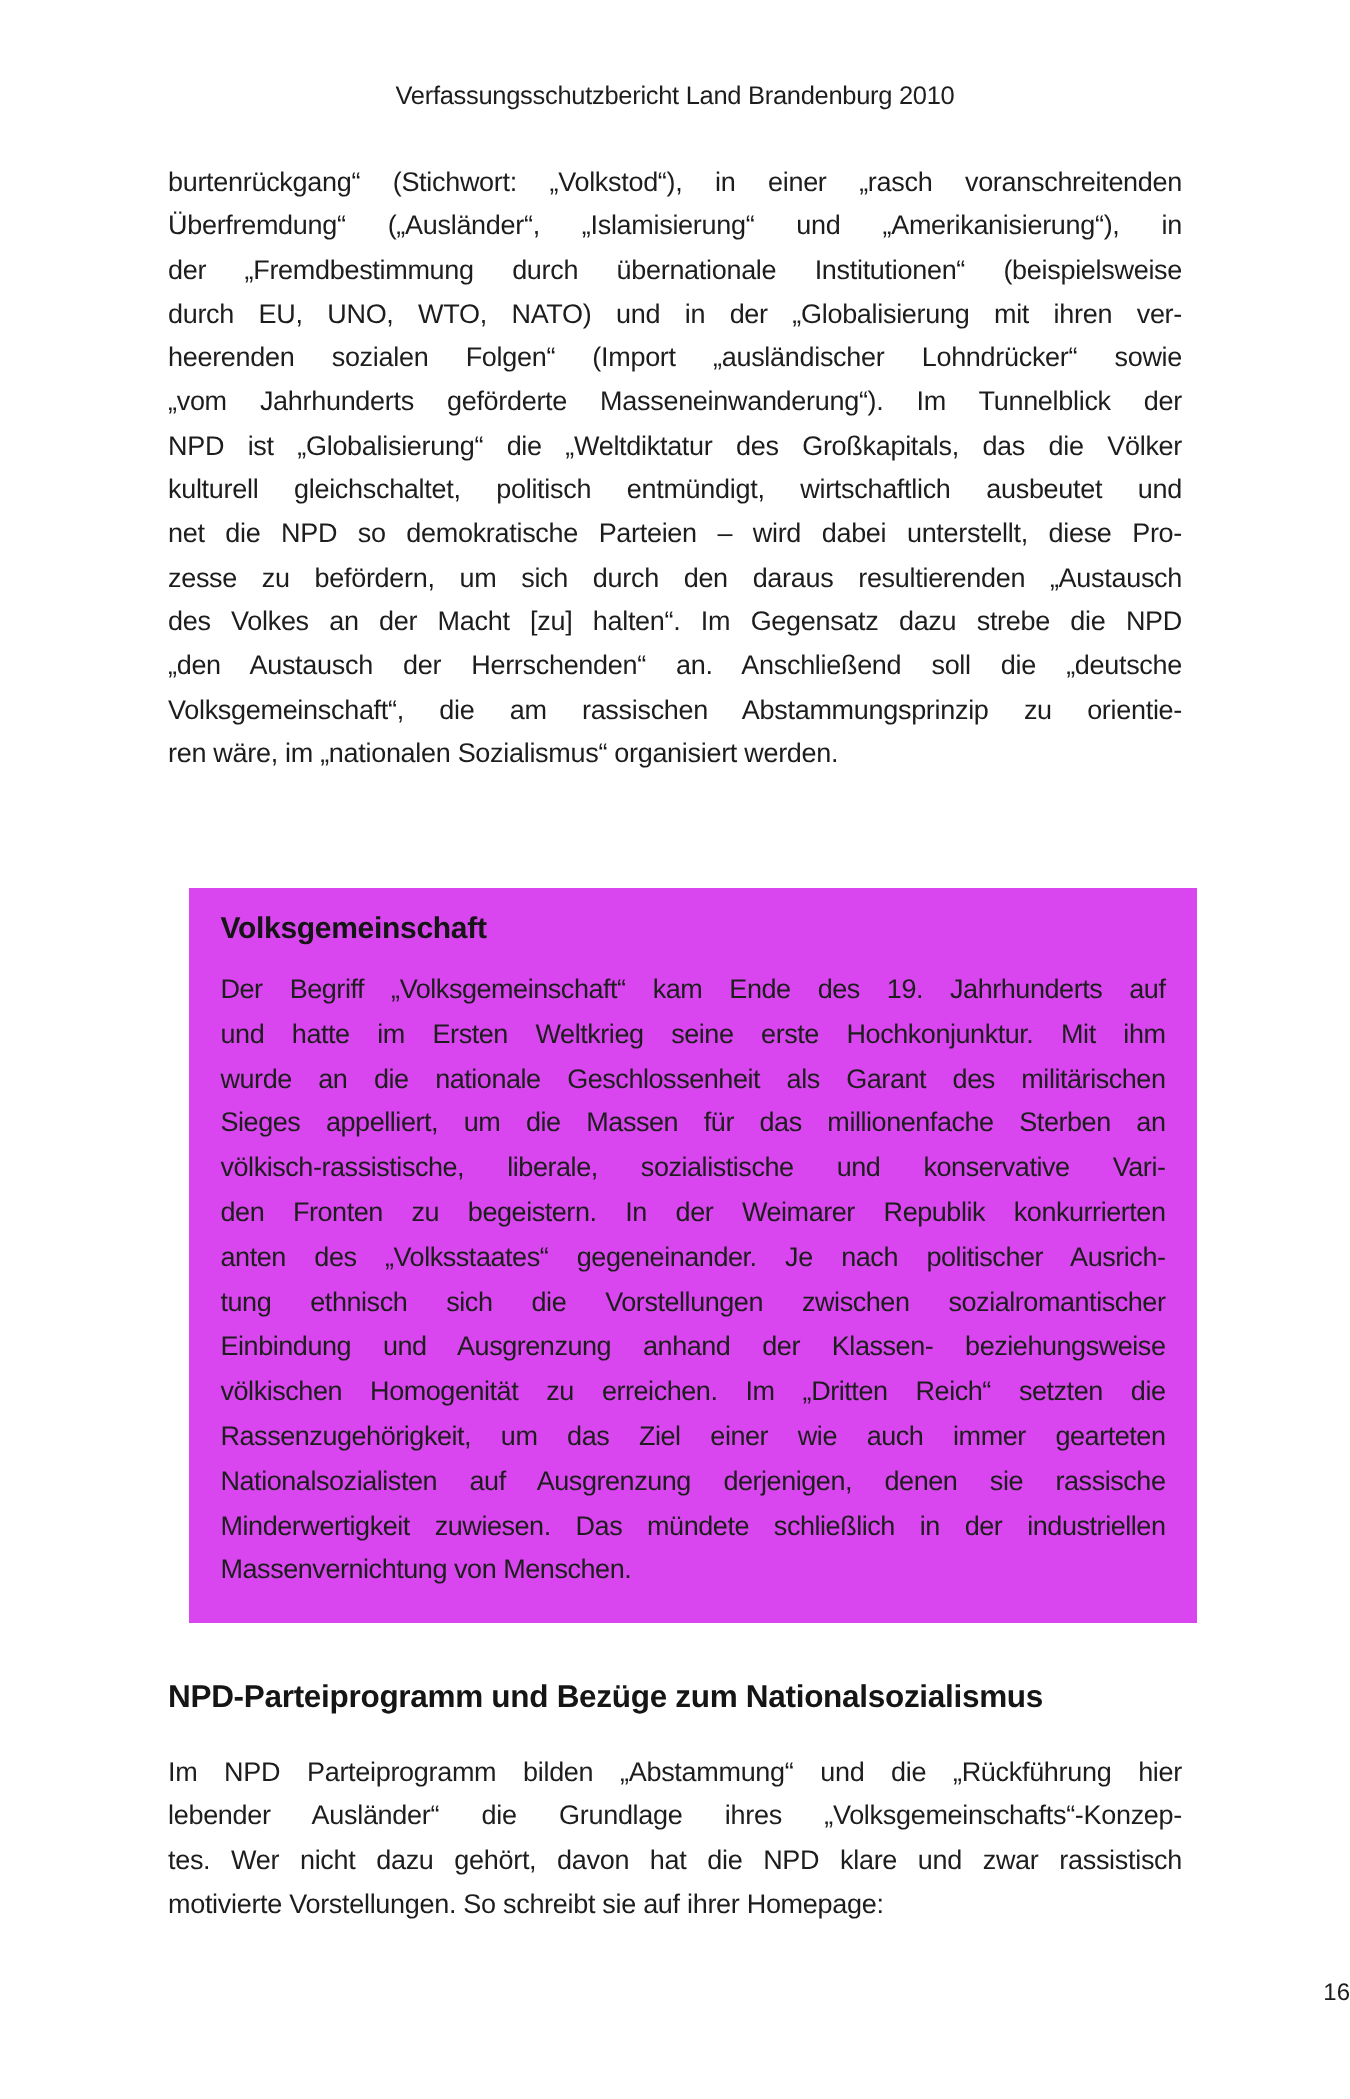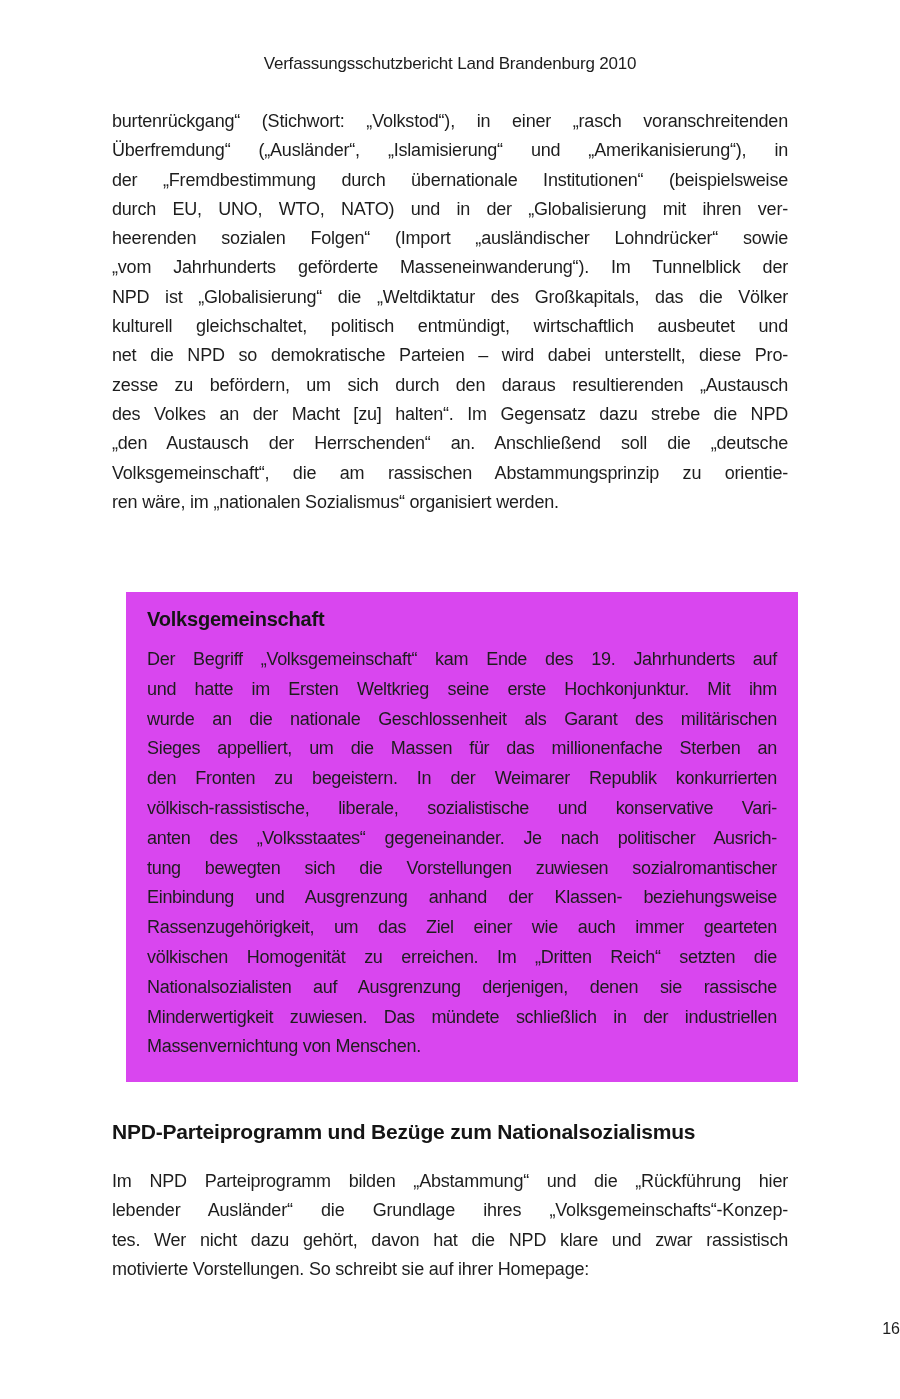--- a/index.html
+++ b/index.html
@@ -117,27 +117,27 @@
       <div class="line line-last">ren wäre, im „nationalen Sozialismus“ organisiert werden.</div>
     </div>
 
   <div class="infobox">
     <div class="infobox-title">Volksgemeinschaft</div>
     <div class="infobox-text">
         <div class="line">Der Begriff „Volksgemeinschaft“ kam Ende des 19. Jahrhunderts auf</div>
         <div class="line">und hatte im Ersten Weltkrieg seine erste Hochkonjunktur. Mit ihm</div>
         <div class="line">wurde an die nationale Geschlossenheit als Garant des militärischen</div>
         <div class="line">Sieges appelliert, um die Massen für das millionenfache Sterben an</div>
+        <div class="line">völkisch-rassistische, liberale, sozialistische und konservative Vari-</div>
         <div class="line">den Fronten zu begeistern. In der Weimarer Republik konkurrierten</div>
-        <div class="line">völkisch-rassistische, liberale, sozialistische und konservative Vari-</div>
         <div class="line">anten des „Volksstaates“ gegeneinander. Je nach politischer Ausrich-</div>
-        <div class="line">tung bewegten sich die Vorstellungen zuwiesen sozialromantischer</div>
+        <div class="line">tung ethnisch sich die Vorstellungen zwischen sozialromantischer</div>
         <div class="line">Einbindung und Ausgrenzung anhand der Klassen- beziehungsweise</div>
+        <div class="line">völkischen Homogenität zu erreichen. Im „Dritten Reich“ setzten die</div>
         <div class="line">Rassenzugehörigkeit, um das Ziel einer wie auch immer gearteten</div>
-        <div class="line">völkischen Homogenität zu erreichen. Im „Dritten Reich“ setzten die</div>
         <div class="line">Nationalsozialisten auf Ausgrenzung derjenigen, denen sie rassische</div>
         <div class="line">Minderwertigkeit zuwiesen. Das mündete schließlich in der industriellen</div>
         <div class="line line-last">Massenvernichtung von Menschen.</div>
       </div>
   </div>
 
   <h2 class="section-heading">NPD-Parteiprogramm und Bezüge zum Nationalsozialismus</h2>
 
   <div class="para para-second">
       <div class="line">Im NPD Parteiprogramm bilden „Abstammung“ und die „Rückführung hier</div>

